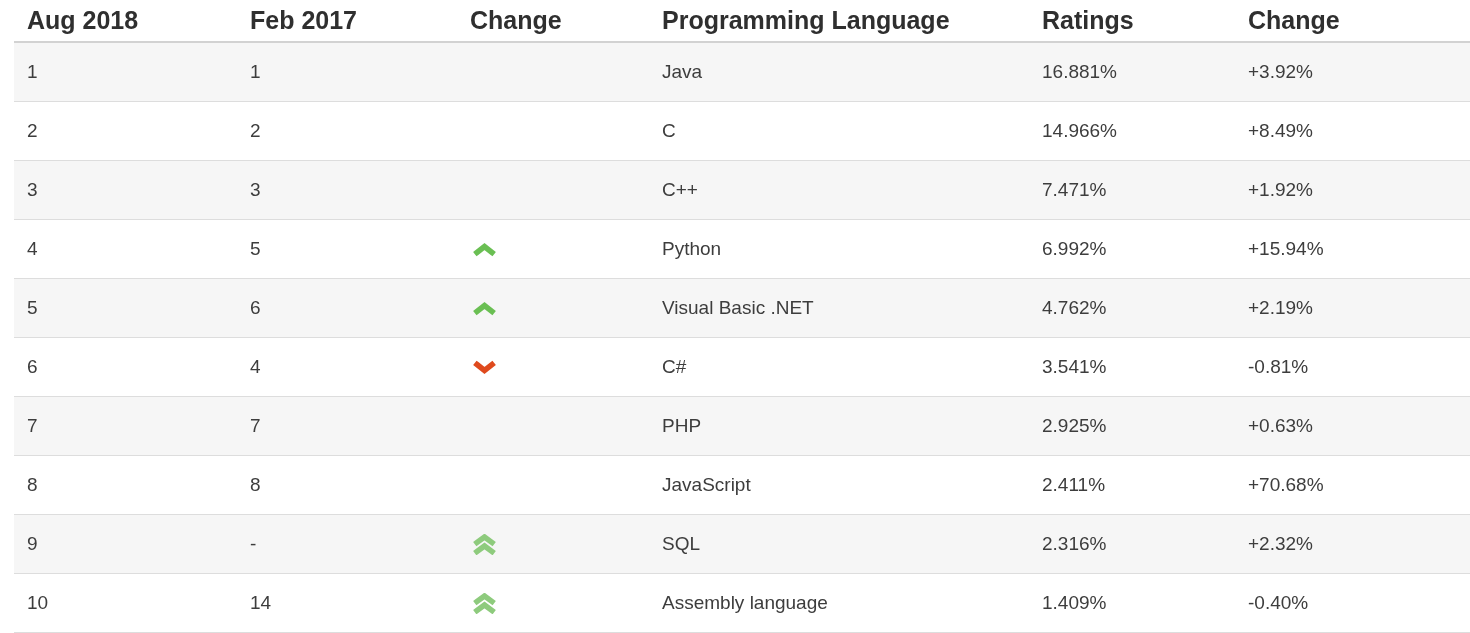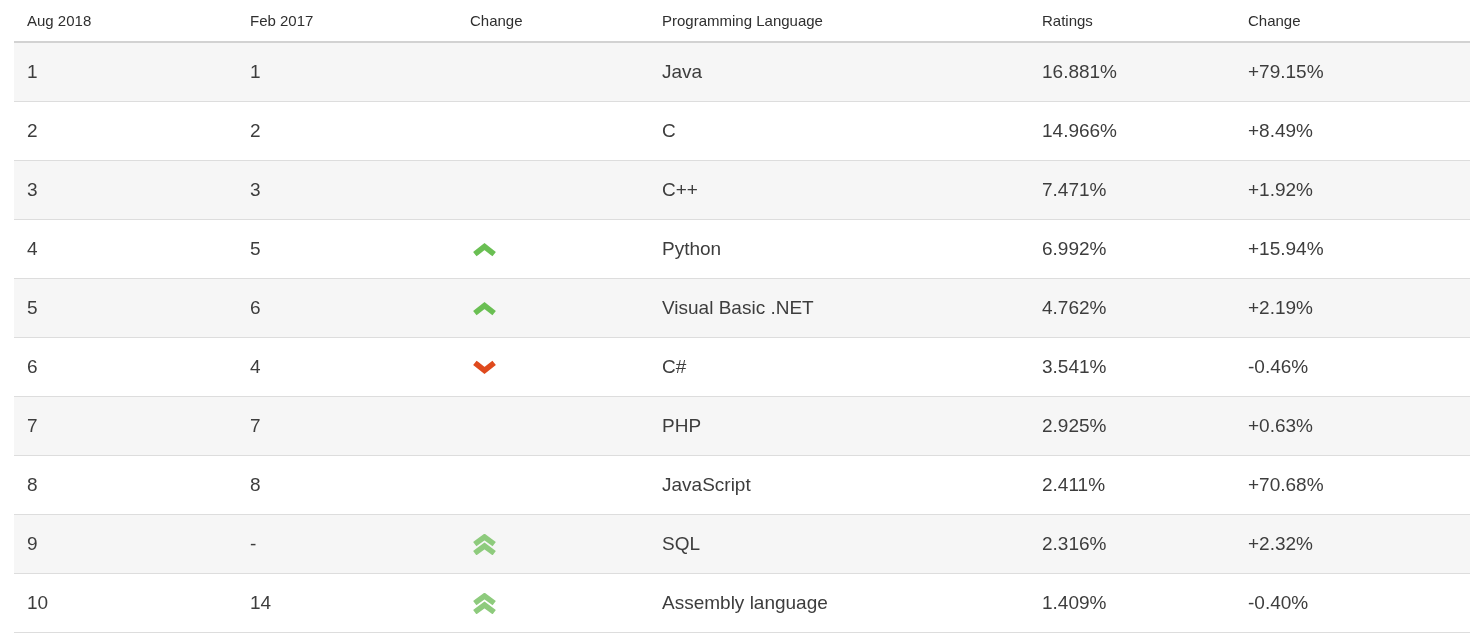--- a/index.html
+++ b/index.html
@@ -23,22 +23,22 @@
     color: #3d3d3d;
   }
   col.c1 { width: 236px; }
   col.c2 { width: 220px; }
   col.c3 { width: 192px; }
   col.c4 { width: 380px; }
   col.c5 { width: 206px; }
   col.c6 { width: 222px; }
 
   thead th {
-    font-size: 15px;
-    font-weight: normal;
+    font-size: 25px;
+    font-weight: bold;
     color: #2f2f2f;
     text-align: left;
     vertical-align: middle;
     height: 41px;
     padding: 0;
     border-bottom: 2px solid #d2d2d2;
     background: #ffffff;
   }
   thead th:first-child { padding-left: 13px; }
   thead th.num { text-align: left; }
@@ -88,21 +88,21 @@
         <th class="num">Change</th>
       </tr>
     </thead>
     <tbody>
       <tr>
         <td>1</td>
         <td>1</td>
         <td class="change-cell"><span class="arrow"></span></td>
         <td>Java</td>
         <td class="num">16.881%</td>
-        <td class="num">+79.15%</td>
+        <td class="num">+3.92%</td>
       </tr>
       <tr>
         <td>2</td>
         <td>2</td>
         <td class="change-cell"><span class="arrow"></span></td>
         <td>C</td>
         <td class="num">14.966%</td>
         <td class="num">+8.49%</td>
       </tr>
       <tr>
@@ -134,21 +134,21 @@
         <td class="num">+2.19%</td>
       </tr>
       <tr>
         <td>6</td>
         <td>4</td>
         <td class="change-cell"><span class="arrow"><svg width="25" height="15" viewBox="0 0 25 15">
                 <path d="M5 4.5 L12.5 10.5 L20 4.5" fill="none" stroke="#df4a1d" stroke-width="5.5" stroke-linecap="square" stroke-linejoin="miter"></path>
               </svg></span></td>
         <td>C#</td>
         <td class="num">3.541%</td>
-        <td class="num">-0.46%</td>
+        <td class="num">-0.81%</td>
       </tr>
       <tr>
         <td>7</td>
         <td>7</td>
         <td class="change-cell"><span class="arrow"></span></td>
         <td>PHP</td>
         <td class="num">2.925%</td>
         <td class="num">+0.63%</td>
       </tr>
       <tr>

